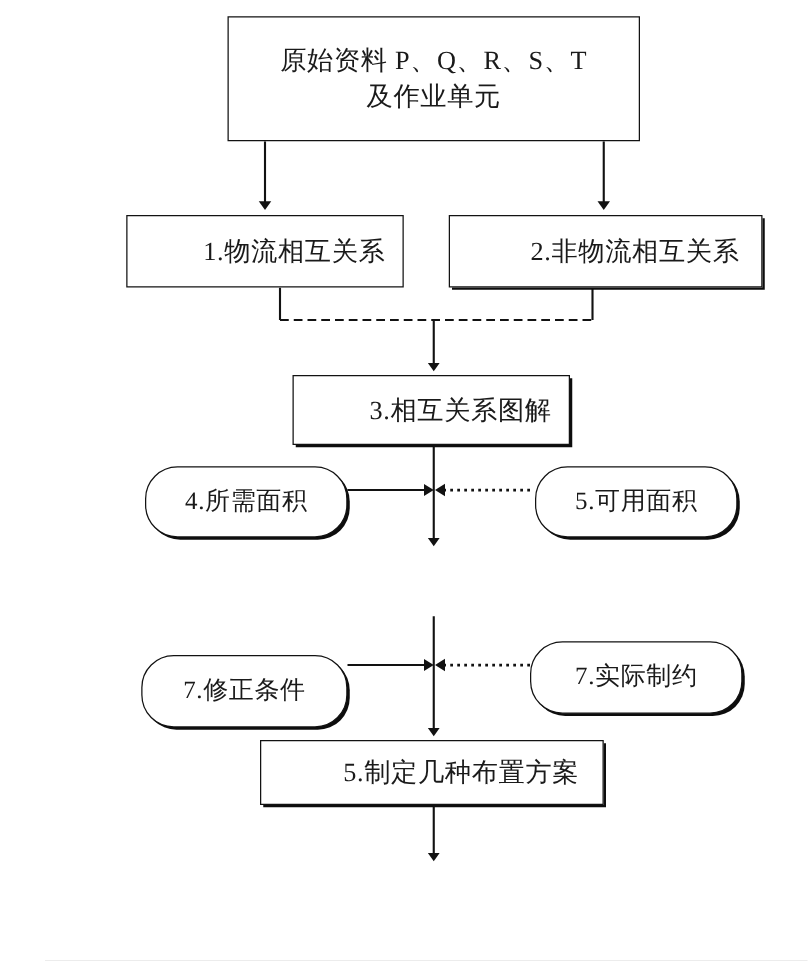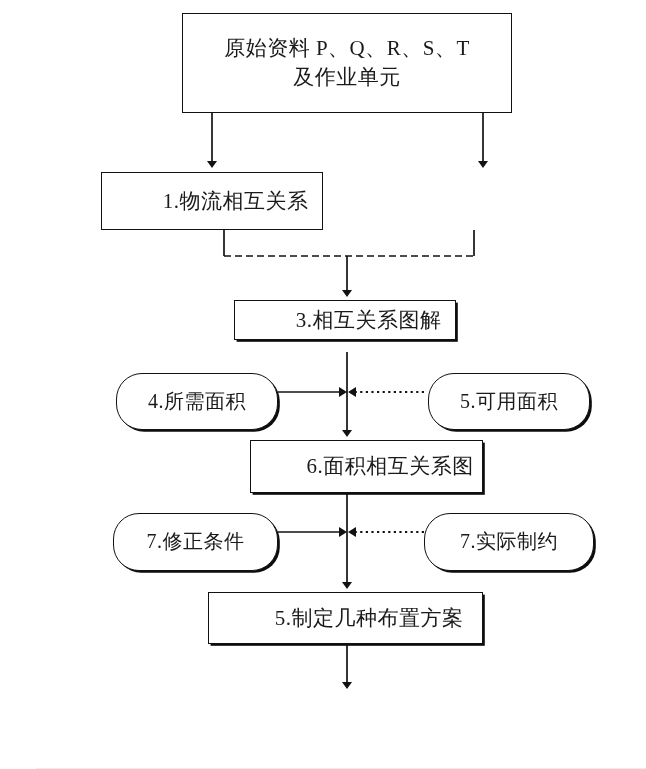--- a/index.html
+++ b/index.html
@@ -137,38 +137,38 @@
 
   <div class="node-box fs-top" style="left:146px; top:13px; width:330px; height:100px;">
     <span class="node-label">原始资料 P、Q、R、S、T
 及作业单元</span>
   </div>
 
   <div class="node-box fs-main" style="left:65px; top:172px; width:222px; height:58px;">
     <span class="node-label">1.物流相互关系</span>
   </div>
 
+  <div class="node-box shadowed fs-main" style="left:323px; top:172px; width:251px; height:58px;">
+    <span class="node-label">2.非物流相互关系</span>
+  </div>
 
-  <div class="node-box shadowed fs-main" style="left:198px; top:300px; width:222px; height:40px;font-family:Liberation Serif, serif;">
+  <div class="node-box shadowed fs-main" style="left:198px; top:300px; width:222px; height:56px;font-family:Liberation Serif, serif;">
     <span class="node-label">3.相互关系图解</span>
   </div>
 
   <div class="node-box shadowed fs-side" style="left:80px; top:373px; width:162px; height:57px;">
     <span class="node-label">4.所需面积</span>
   </div>
 
   <div class="node-box shadowed fs-side" style="left:392px; top:373px; width:162px; height:57px;">
     <span class="node-label">5.可用面积</span>
   </div>
 
-  <div class="node-box shadowed fs-main" style="left:214px; top:440px; width:233px; height:53px;">
-    <span class="node-label">6.面积相互关系图</span>
-  </div>
 
-  <div class="node-box shadowed fs-side" style="left:77px; top:513px; width:165px; height:58px;justify-content:flex-end;">
+  <div class="node-box shadowed fs-side" style="left:77px; top:524px; width:165px; height:58px;justify-content:flex-end;">
     <span class="node-label">7.修正条件</span>
   </div>
 
   <div class="node-box shadowed fs-side" style="left:388px; top:513px; width:170px; height:58px;">
     <span class="node-label">7.实际制约</span>
   </div>
 
   <div class="node-box shadowed fs-main" style="left:172px; top:592px; width:275px; height:52px;">
     <span class="node-label">5.制定几种布置方案</span>
   </div>

